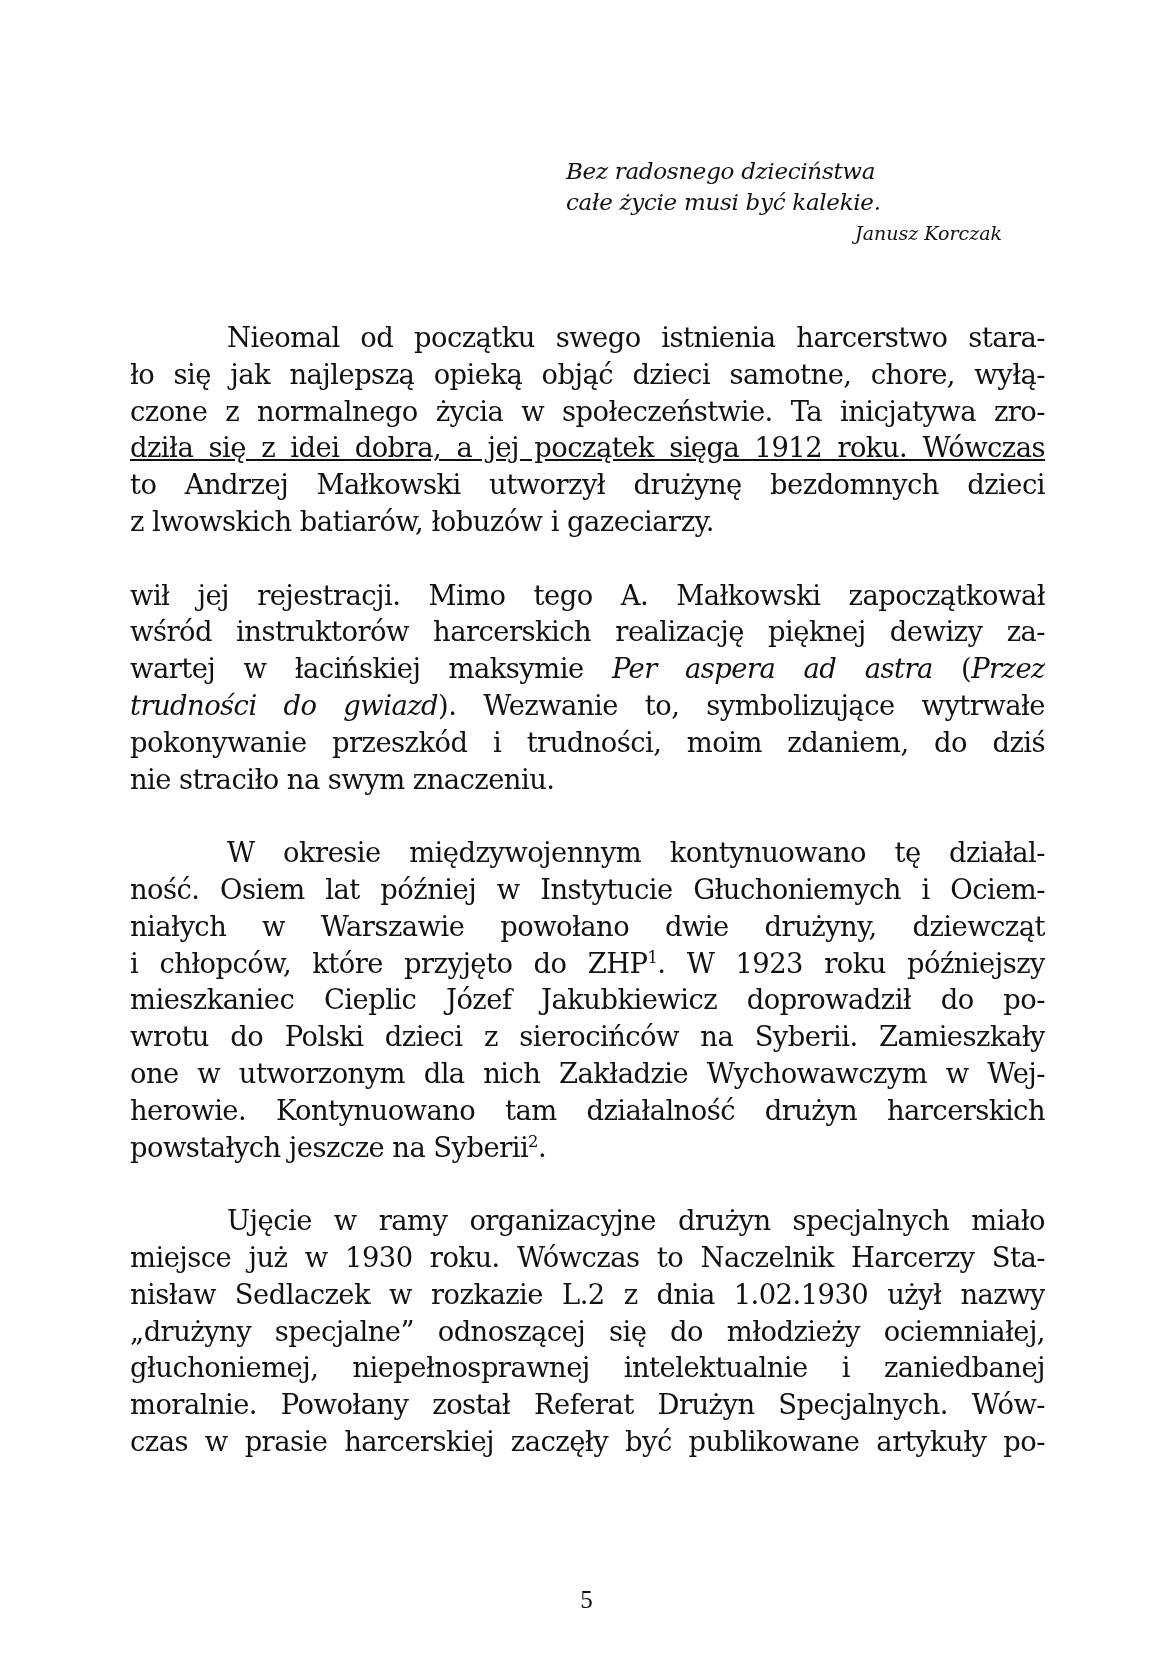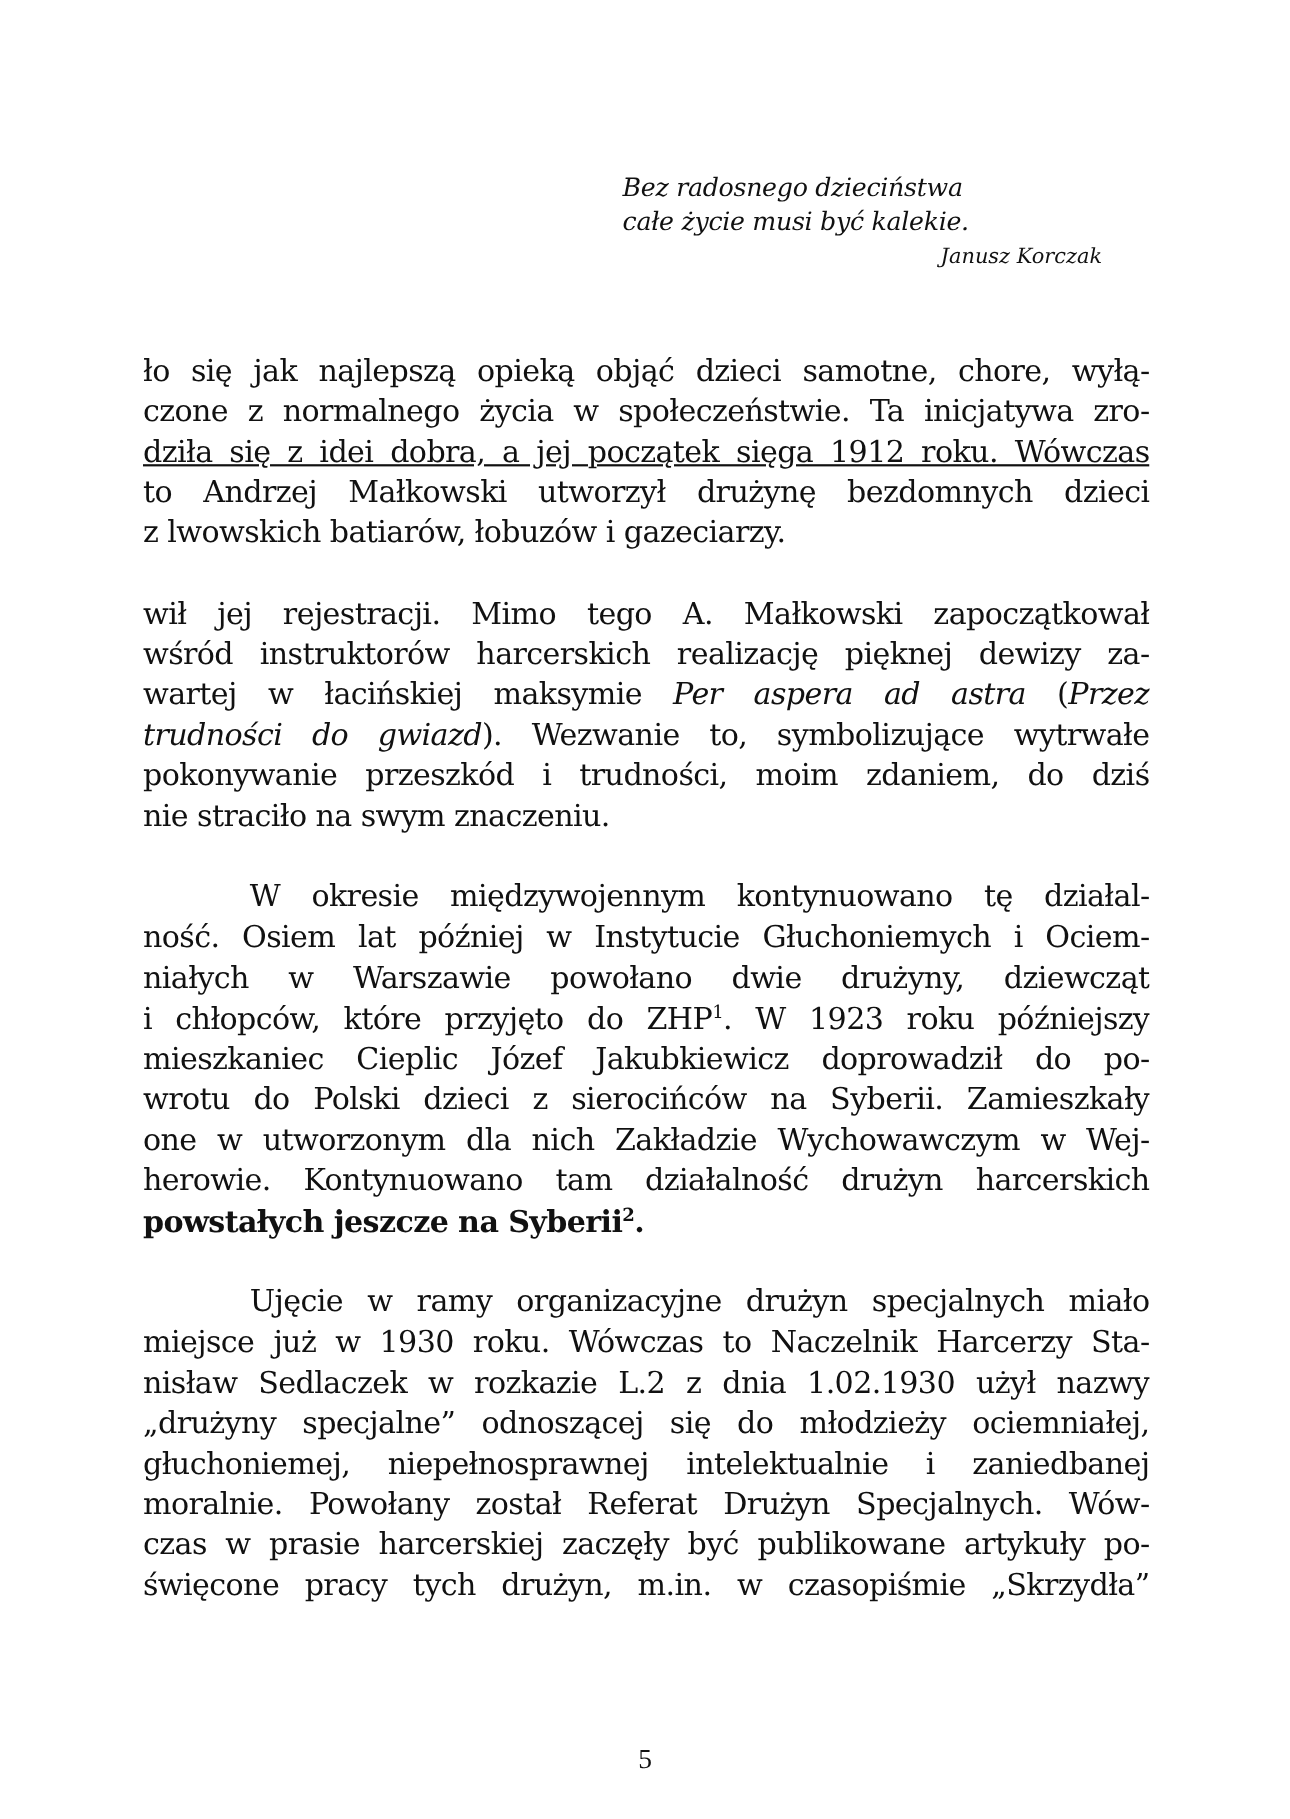--- a/index.html
+++ b/index.html
@@ -26,20 +26,21 @@
 <div class="page">
 
   <div class="epigraph">
     <div class="q">Bez radosnego dzieciństwa</div>
     <div class="q">całe życie musi być kalekie.</div>
     <div class="author">Janusz Korczak</div>
   </div>
 
   <div class="body" id="body">
       <div class="para">
+        <span class="line first" style="white-space: normal;">Nieomal od początku swego istnienia harcerstwo stara-</span>
         <span class="line" style="white-space: normal;">ło się jak najlepszą opieką objąć dzieci samotne, chore, wyłą-</span>
         <span class="line" style="white-space: normal;">czone z normalnego życia w społeczeństwie. Ta inicjatywa zro-</span>
         <span class="line" style="white-space: normal; text-decoration: underline;">dziła się z idei dobra, a jej początek sięga 1912 roku. Wówczas</span>
         <span class="line" style="white-space: normal;">to Andrzej Małkowski utworzył drużynę bezdomnych dzieci</span>
         <span class="line last" style="white-space: normal;">z lwowskich batiarów, łobuzów i gazeciarzy.</span>
       </div>
       <div class="para">
         <span class="line" style="white-space: normal;">wił jej rejestracji. Mimo tego A. Małkowski zapoczątkował</span>
         <span class="line" style="white-space: normal;">wśród instruktorów harcerskich realizację pięknej dewizy za-</span>
         <span class="line" style="white-space: normal;">wartej w łacińskiej maksymie <em>Per aspera ad astra</em> (<em>Przez</em></span>
@@ -49,28 +50,27 @@
       </div>
       <div class="para">
         <span class="line first" style="white-space: normal;">W okresie międzywojennym kontynuowano tę działal-</span>
         <span class="line" style="white-space: normal;">ność. Osiem lat później w Instytucie Głuchoniemych i Ociem-</span>
         <span class="line" style="white-space: normal;">niałych w Warszawie powołano dwie drużyny, dziewcząt</span>
         <span class="line" style="white-space: normal;">i chłopców, które przyjęto do ZHP<sup>1</sup>. W 1923 roku późniejszy</span>
         <span class="line" style="white-space: normal;">mieszkaniec Cieplic Józef Jakubkiewicz doprowadził do po-</span>
         <span class="line" style="white-space: normal;">wrotu do Polski dzieci z sierocińców na Syberii. Zamieszkały</span>
         <span class="line" style="white-space: normal;">one w utworzonym dla nich Zakładzie Wychowawczym w Wej-</span>
         <span class="line" style="white-space: normal;">herowie. Kontynuowano tam działalność drużyn harcerskich</span>
-        <span class="line last" style="white-space: normal; font-weight: bold;">powstałych jeszcze na Syberii<sup>2</sup>.</span>
+        <span class="line last" style="white-space: normal;">powstałych jeszcze na Syberii<sup>2</sup>.</span>
       </div>
       <div class="para">
         <span class="line first" style="white-space: normal;">Ujęcie w ramy organizacyjne drużyn specjalnych miało</span>
         <span class="line" style="white-space: normal;">miejsce już w 1930 roku. Wówczas to Naczelnik Harcerzy Sta-</span>
         <span class="line" style="white-space: normal;">nisław Sedlaczek w rozkazie L.2 z dnia 1.02.1930 użył nazwy</span>
         <span class="line" style="white-space: normal;">„drużyny specjalne” odnoszącej się do młodzieży ociemniałej,</span>
         <span class="line" style="white-space: normal;">głuchoniemej, niepełnosprawnej intelektualnie i zaniedbanej</span>
         <span class="line" style="white-space: normal;">moralnie. Powołany został Referat Drużyn Specjalnych. Wów-</span>
         <span class="line" style="white-space: normal;">czas w prasie harcerskiej zaczęły być publikowane artykuły po-</span>
-        <span class="line" style="white-space: normal;">święcone pracy tych drużyn, m.in. w czasopiśmie „Skrzydła”</span>
       </div>
     </div>
 
   <div class="pagenum">5</div>
 </div>
 
 </body></html>

